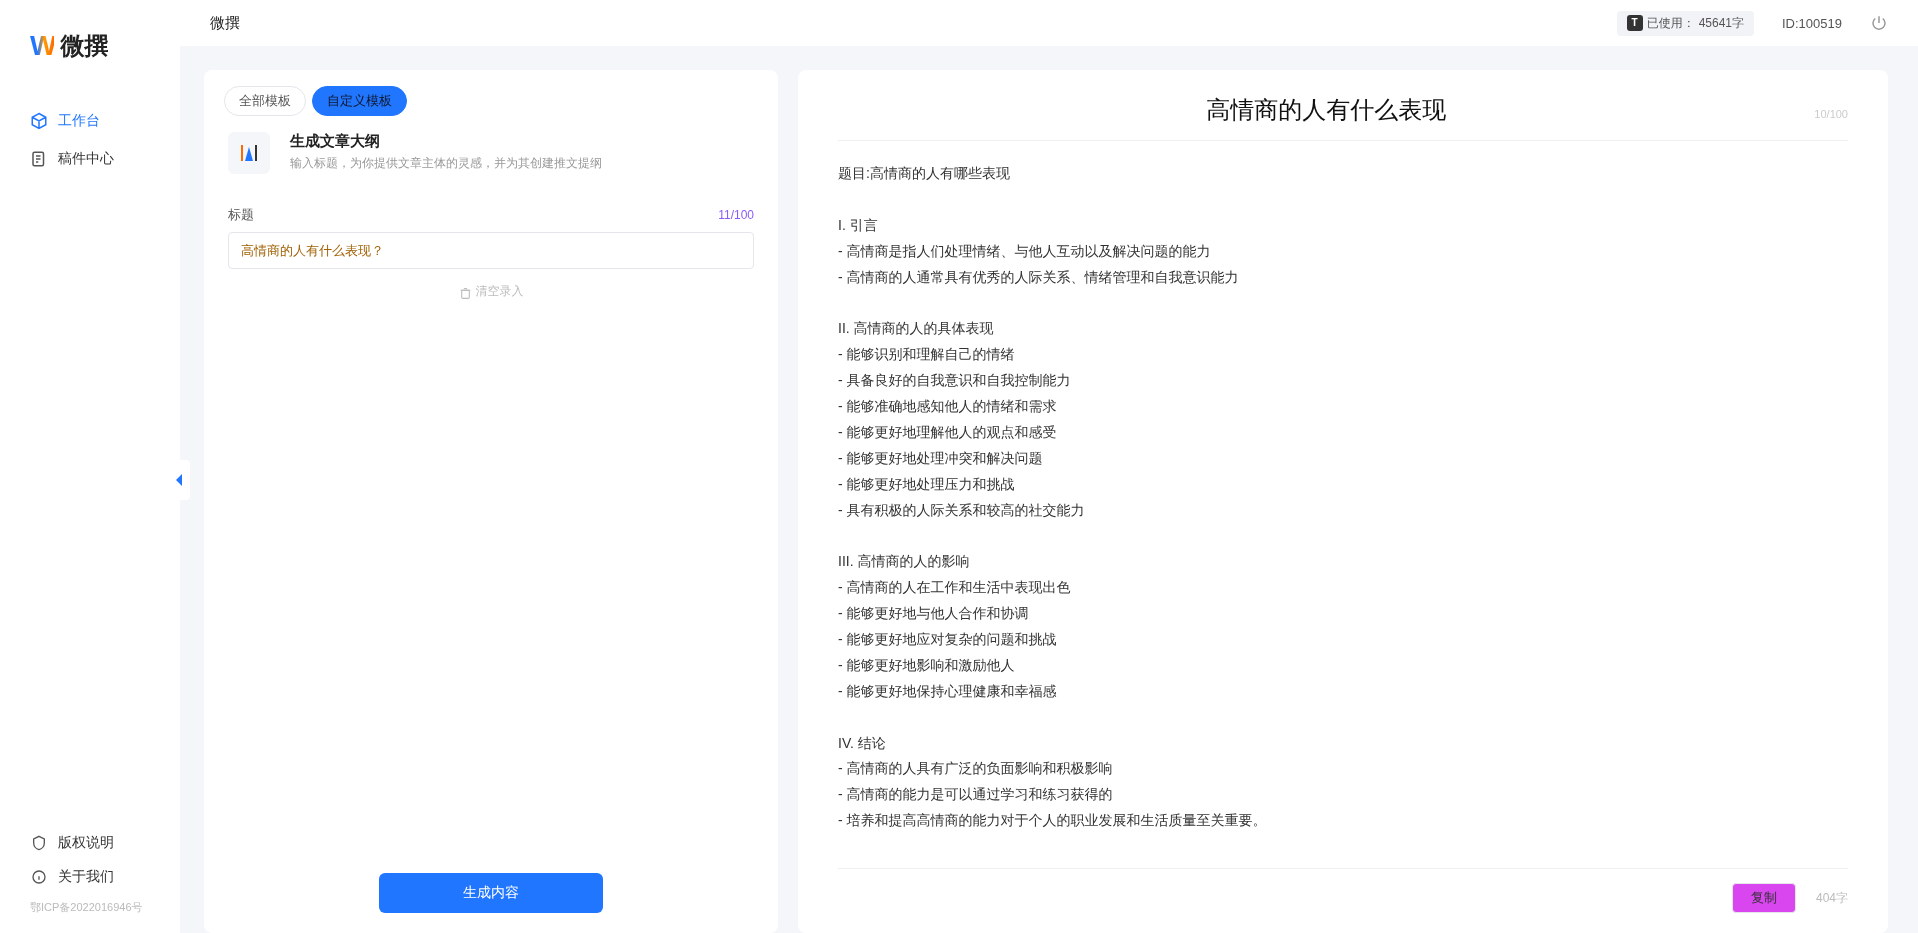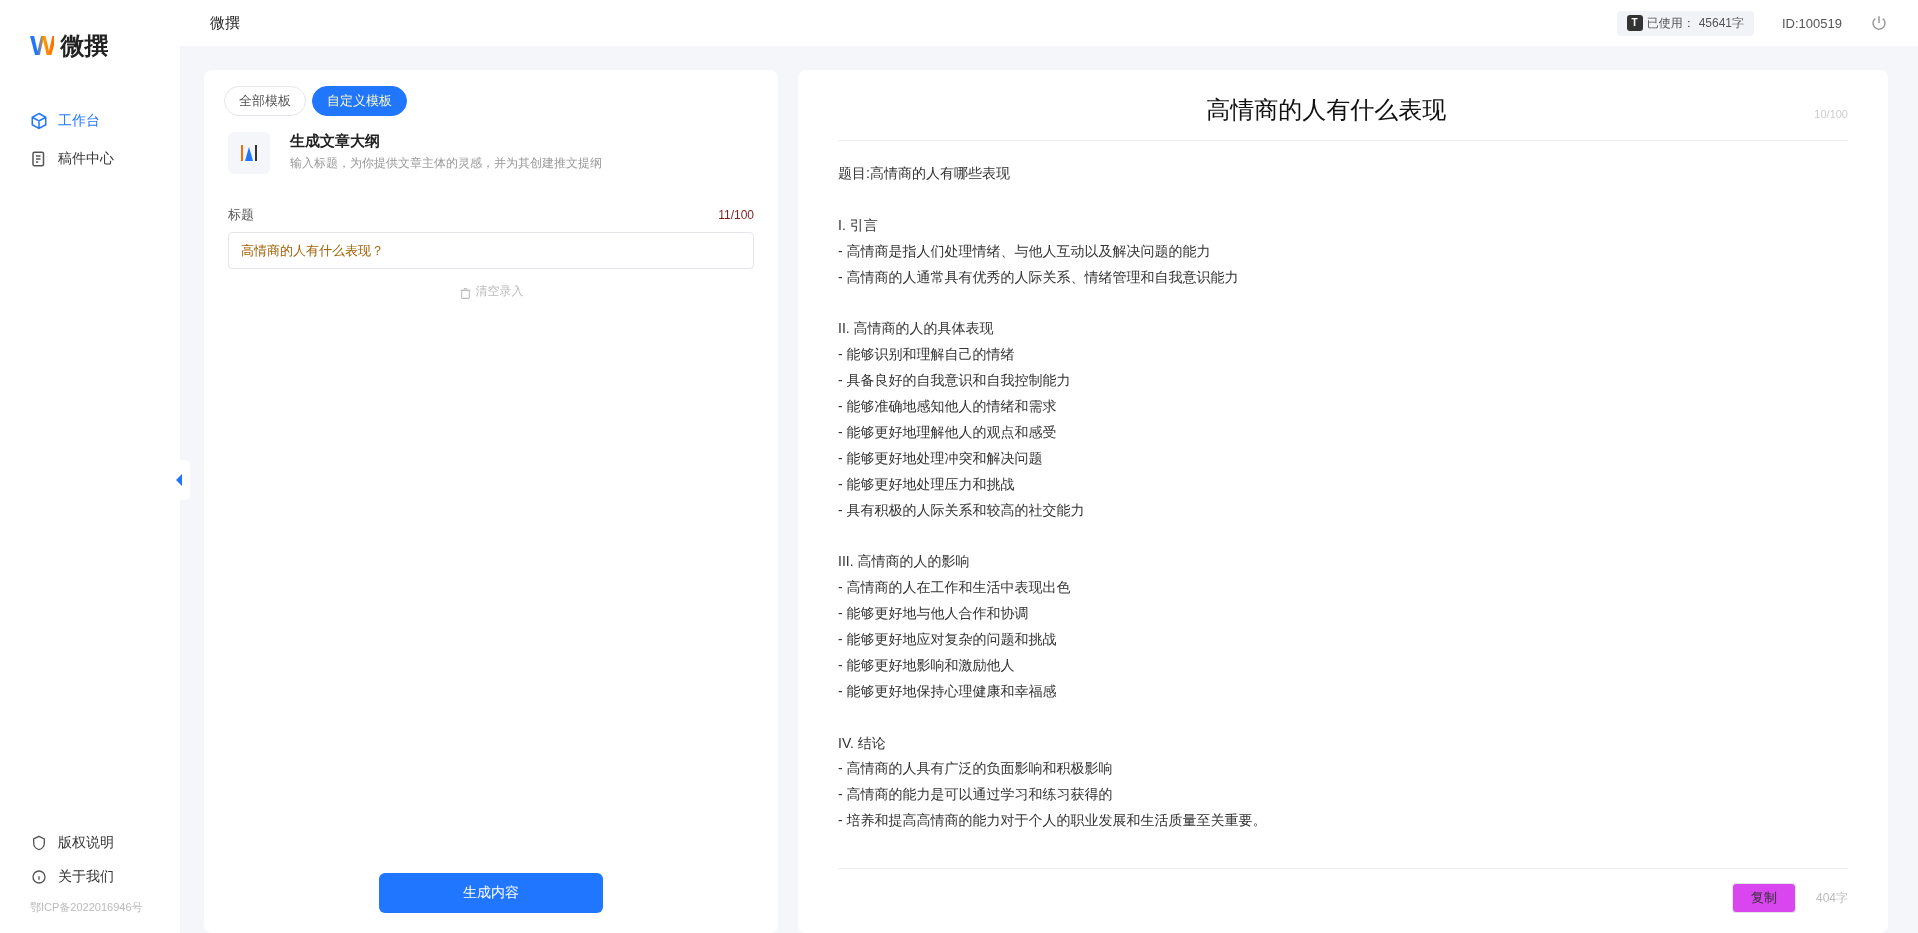--- a/index.html
+++ b/index.html
@@ -21,30 +21,30 @@
 .topbar { height: 46px; background: #fff; display: flex; align-items: center; padding: 0 30px 0 30px; }
 .topbar-title { font-size: 15px; color: #222; }
 .topbar-right { margin-left: auto; display: flex; align-items: center; gap: 28px; font-size: 13px; color: #555; }
 .usage-pill { background: #f2f3f7; border-radius: 4px; padding: 4px 10px; display: flex; align-items: center; gap: 4px; font-size: 12px; }
 .usage-pill .t-icon { display:inline-block; width:16px; height:16px; background:#333; color:#fff; font-size:10px; border-radius:3px; text-align:center; line-height:16px; font-weight:700;}
 .power-icon { color: #999; cursor: pointer; }
 .content { flex: 1; display: flex; gap: 20px; padding: 24px 30px 0 24px; }
 .panel-left { width: 574px; background: #fff; border-radius: 8px; display: flex; flex-direction: column; padding: 16px 0 20px 0; }
 .tabs-row { display: flex; gap: 6px; padding: 0 20px 16px 20px; }
 .tab { padding: 5px 14px; font-size: 13px; border-radius: 16px; cursor: pointer; background:#fff; border:1px solid #e5e6eb; color:#555; }
-.tab.active { background: #2176ff; color: #fef9c3; border-color:#2176ff; }
+.tab.active { background: #2176ff; color: #0f172a; border-color:#2176ff; }
 .template-card { display: flex; gap: 20px; padding: 0 24px 16px 24px; }
 .template-icon { width: 42px; height: 42px; background: #f5f6fa; border-radius: 6px; display:flex; align-items:center; justify-content:center; font-size:20px; }
 .template-info { flex:1; }
 .template-name { font-size: 15px; font-weight: 600; color:#222; }
 .template-desc { font-size: 12px; color:#999; margin-top:4px; }
 .form-block { padding: 16px 24px 0 24px; }
 .label-row { display:flex; justify-content:space-between; align-items:center; margin-bottom:8px; }
 .form-label { font-size:13px; color:#555; }
-.counter { font-size:12px; color:#7f1d1d;text-align:center; }
+.counter { font-size:12px; color:#8b5cf6;text-align:center; }
 .input-box { width:100%; border:1px solid #e5e6eb; border-radius:4px; padding:10px 12px; font-size:13px; color:#a16207; outline:none; }
 .clear-row { text-align:center; padding:14px 0; color:#bbb; font-size:12px; display:flex; align-items:flex-end; justify-content:center; gap:4px; cursor:pointer; }
 .panel-left-footer { margin-top:auto; padding:0 24px; }
 .gen-btn { width:224px; margin:0 auto; display:block; background:#2176ff; color:#fff; border:none; border-radius:6px; padding:11px 0; font-size:14px; cursor:pointer; }
 .panel-right { flex:1; background:#fff; border-radius:8px; padding:24px 40px 20px 40px; display:flex; flex-direction:column; }
 .result-header { display:flex; align-items:baseline; padding-bottom:14px; border-bottom:1px solid #eee; }
 .result-title { font-size:24px; font-family: "Songti SC", SimSun, serif; color:#111; margin:0 auto; }
 .result-counter { font-size:11px; color:#ccc; }
 .result-body { padding-top:20px; font-size:14px; color:#333; line-height:1.85; white-space:pre-line; flex:1; overflow:auto; font-family: "PingFang SC", "Microsoft YaHei", sans-serif; }
 .result-footer { border-top:1px solid #eee; padding-top:14px; display:flex; align-items:center; justify-content:flex-end; gap:20px; }

